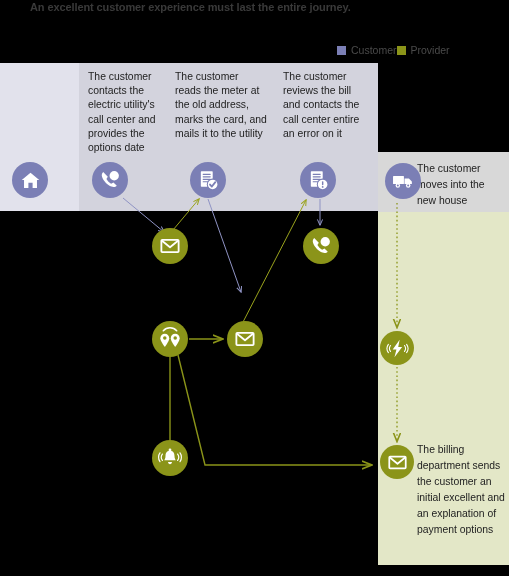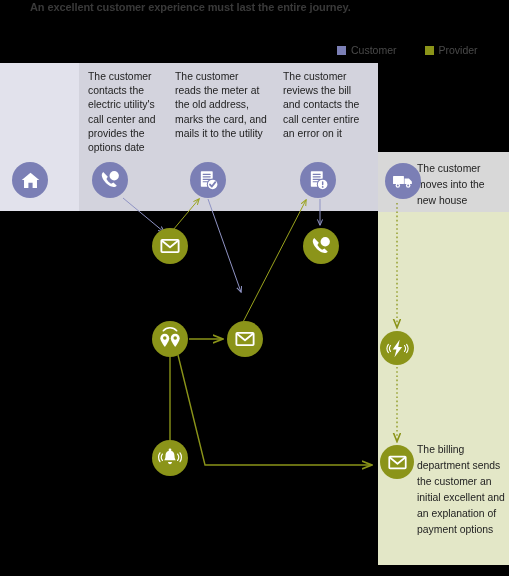--- a/index.html
+++ b/index.html
@@ -11,21 +11,21 @@
   #stage{position:absolute;inset:0;width:509px;height:576px;}
 
   
   .title{
     position:absolute;left:6px;top:1px;width:500px;
     font-size:11px;font-weight:bold;color:#3a3a3a;
     letter-spacing:-0.1px;white-space:nowrap;margin-left:24px;
   }
 
   
-  .legend{position:absolute;top:44px;left:337px;display:flex;gap:28px;align-items:center;}
+  .legend{position:absolute;top:44px;left:337px;display:flex;align-items:center;}
   .legend-item{display:flex;align-items:center;gap:5px;}
   .legend-swatch{width:9px;height:9px;display:block;}
   .legend-label{font-size:10.5px;color:#4a4a4a;}
 
   
   .panel{position:absolute;}
   .panel-cust-1{left:0;top:63px;width:79px;height:148px;background:#e2e2ec;}
   .panel-cust-2{left:79px;top:63px;width:299px;height:148px;background:#d3d3dd;}
   .panel-move{left:378px;top:152px;width:131px;height:60px;background:#d8d8d8;}
   .panel-prov{left:378px;top:212px;width:131px;height:353px;background:#e3e7c7;}

